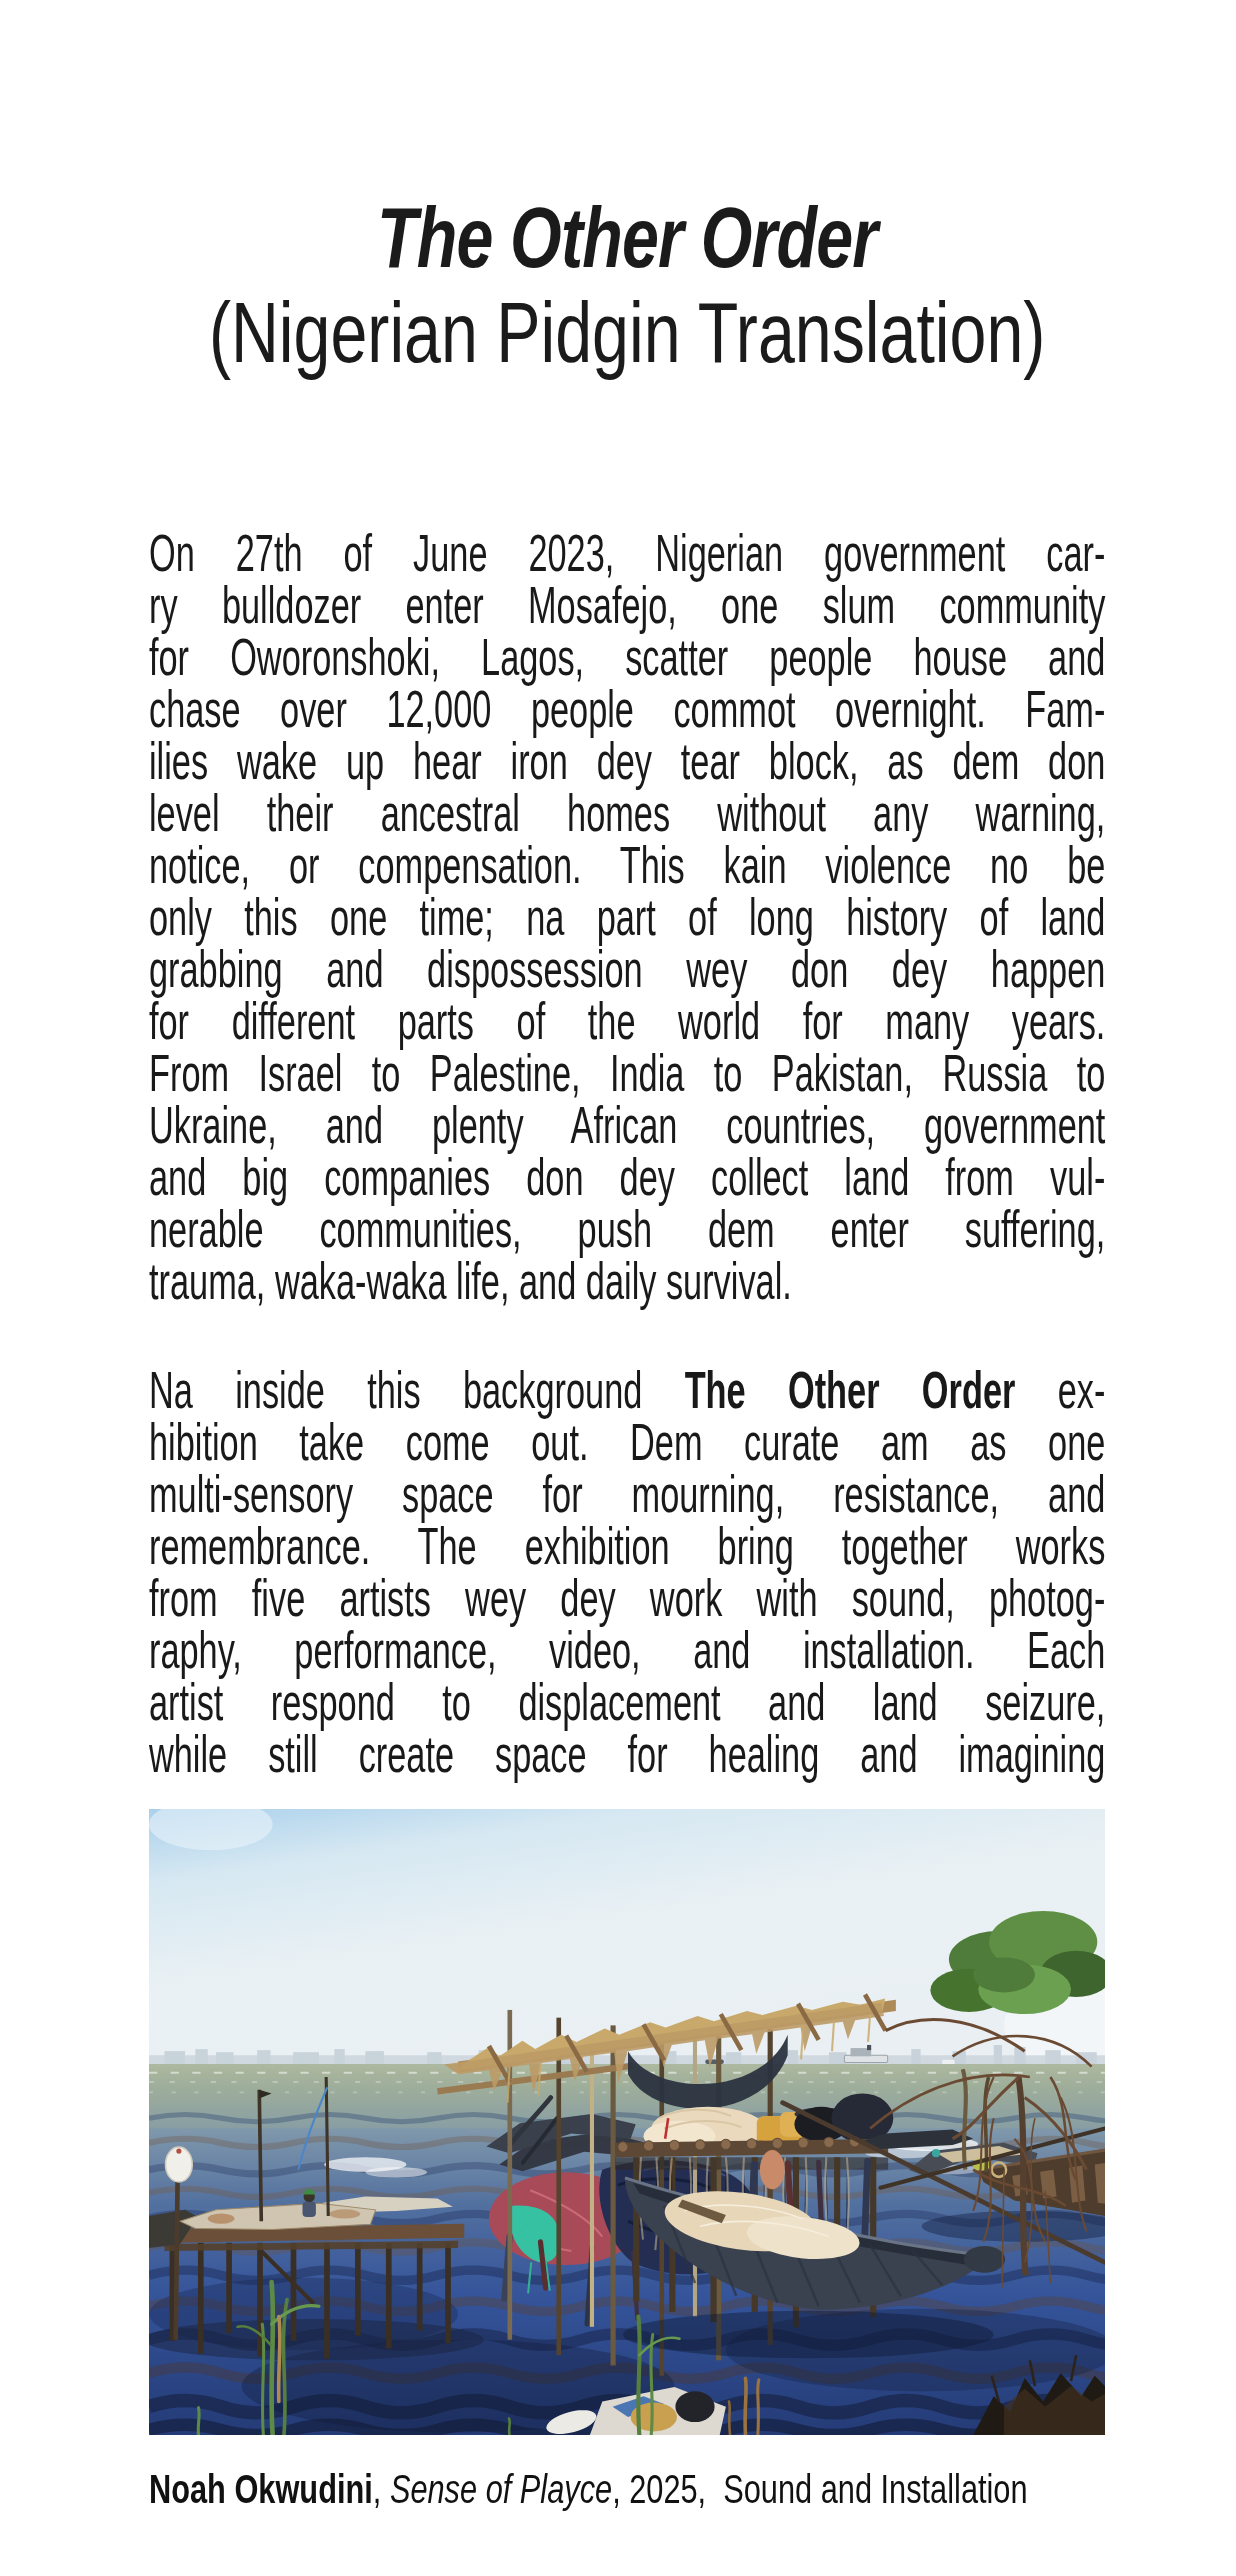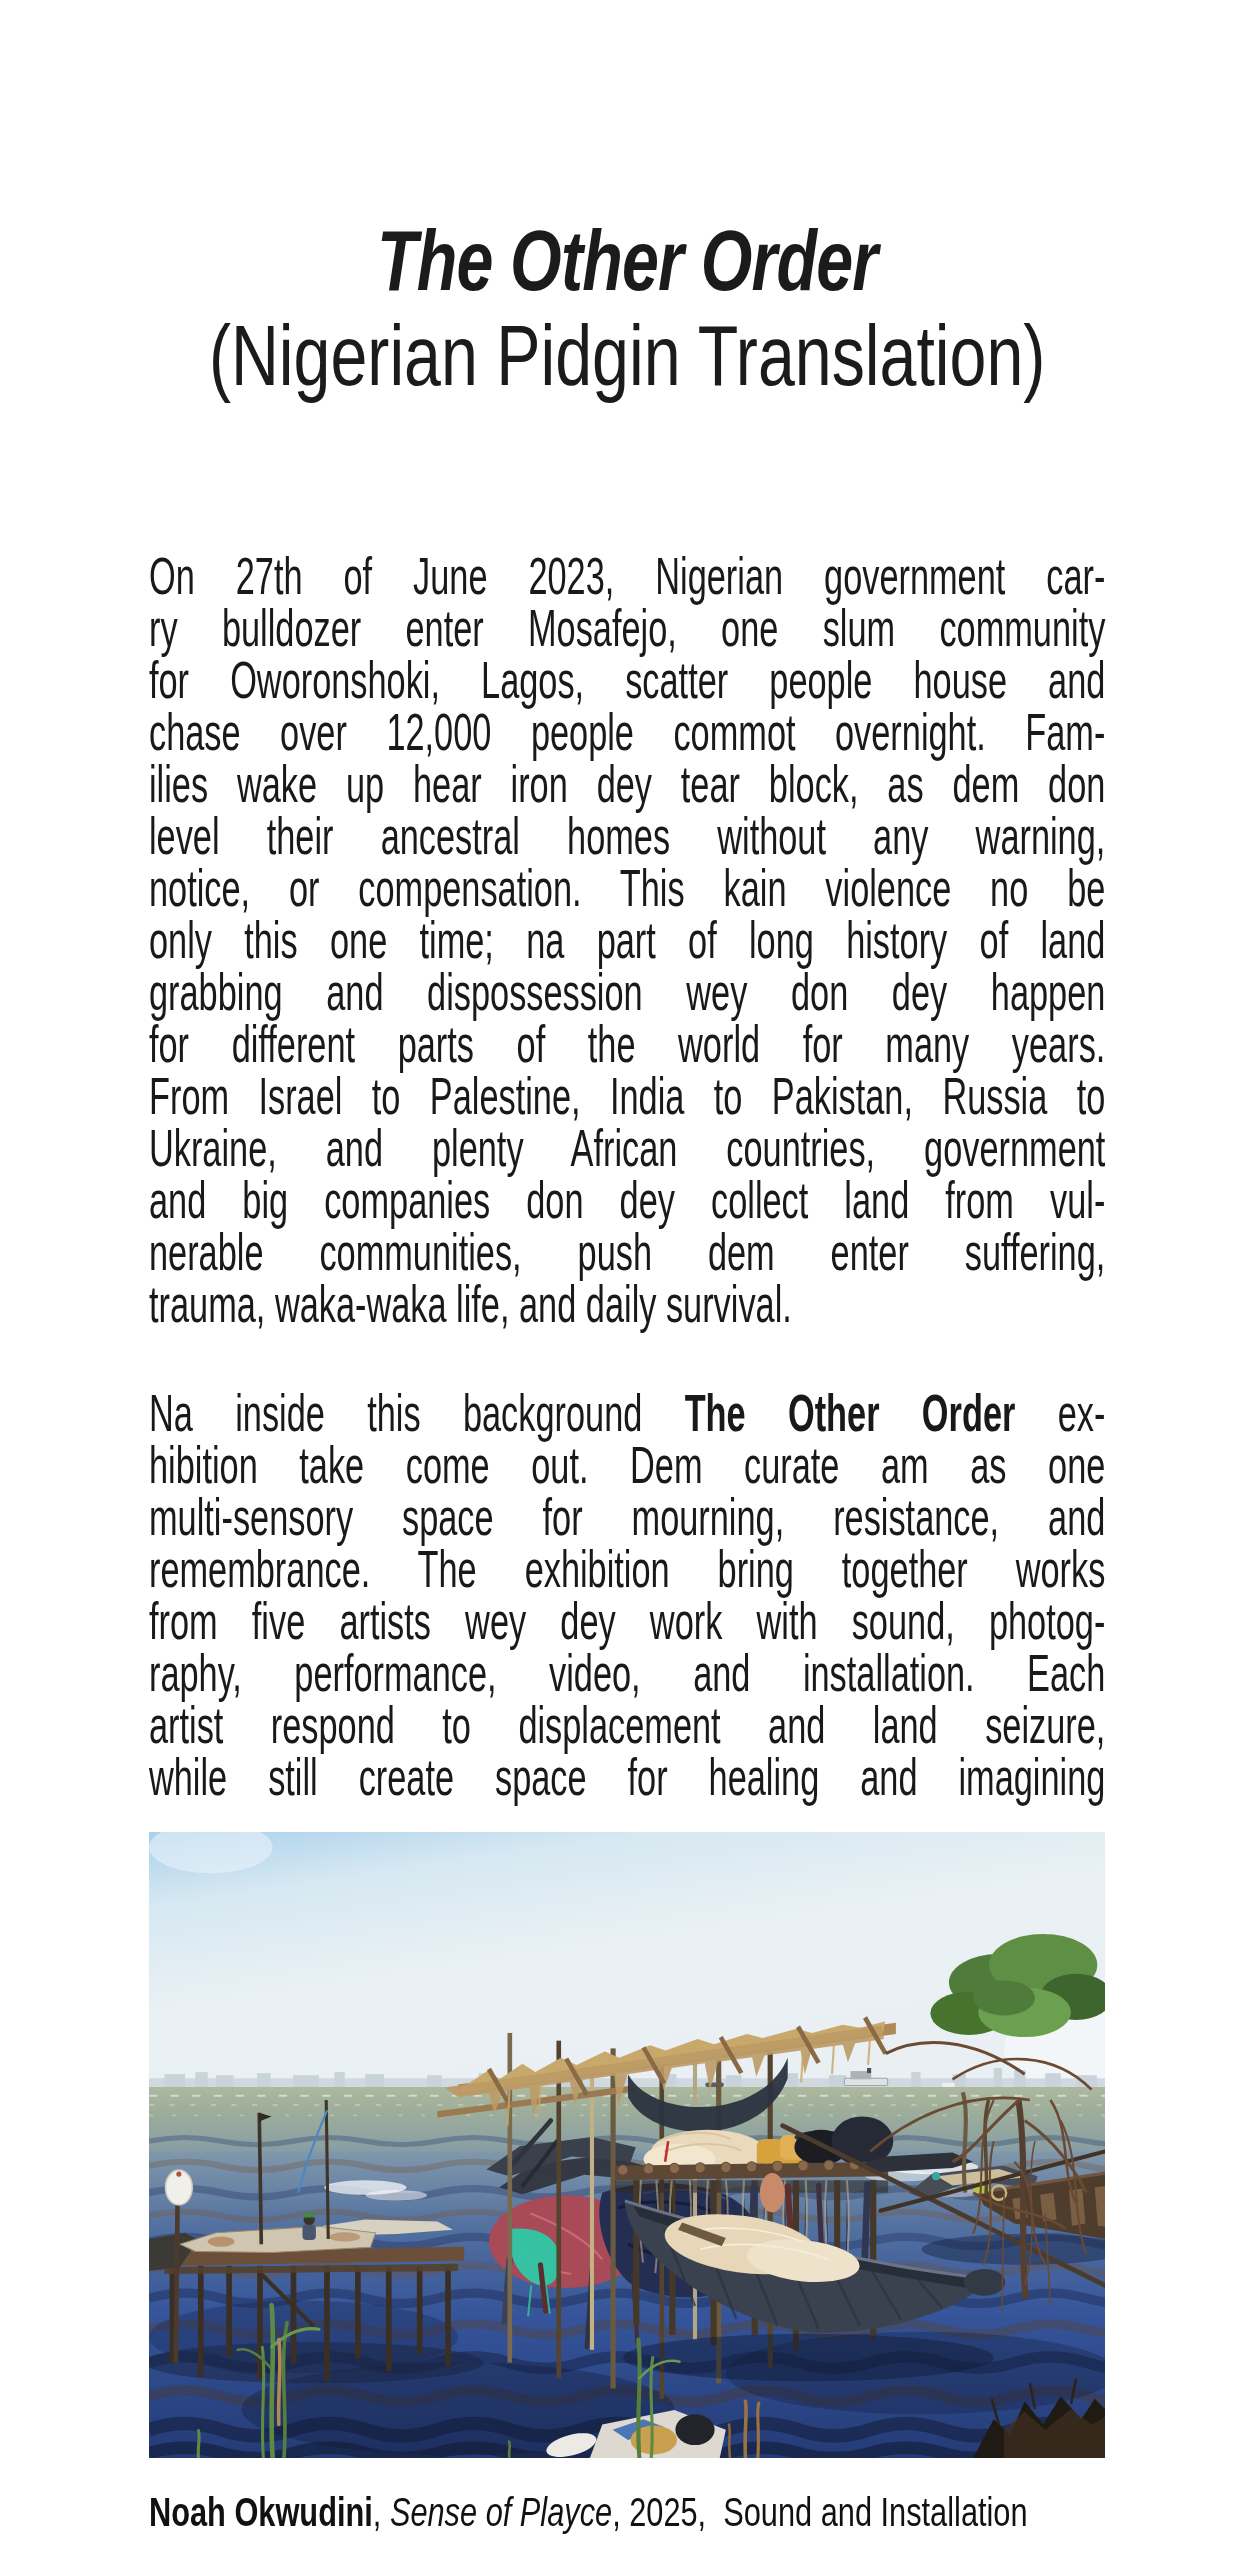--- a/index.html
+++ b/index.html
@@ -1,18 +1,18 @@
 <!DOCTYPE html>
 <html style="font-size:8.2px"><head>
 <meta charset="utf-8">
 <style>
   html,body{margin:0;padding:0;background:#ffffff;overflow:hidden;}
   body{width:1236px;height:2628px;font-family:"Liberation Sans",sans-serif;color:#1b1b1b;}
   .page{padding-top:190px;}
-  .col{margin-left:149px;width:956px;position:relative;margin-top:23px;}
+  .col{margin-left:149px;width:956px;position:relative;}
   .squeeze{transform-origin:0 0;}
   .title-block{width:1226px;transform:scaleX(0.78);text-align:center;
     font-size:85px;line-height:95px;}
   .title-main{font-weight:700;font-style:italic;letter-spacing:-1px;}
   .title-sub{font-weight:400;font-style:normal;}
   .para{width:1449px;transform:scaleX(0.66);font-size:52px;line-height:52px;
     font-weight:400;color:#191919;}
   .para .tline{text-align:justify;text-align-last:justify;}
   .para.endleft .tline:last-child{text-align-last:left;}
   .para b{font-weight:700;}

